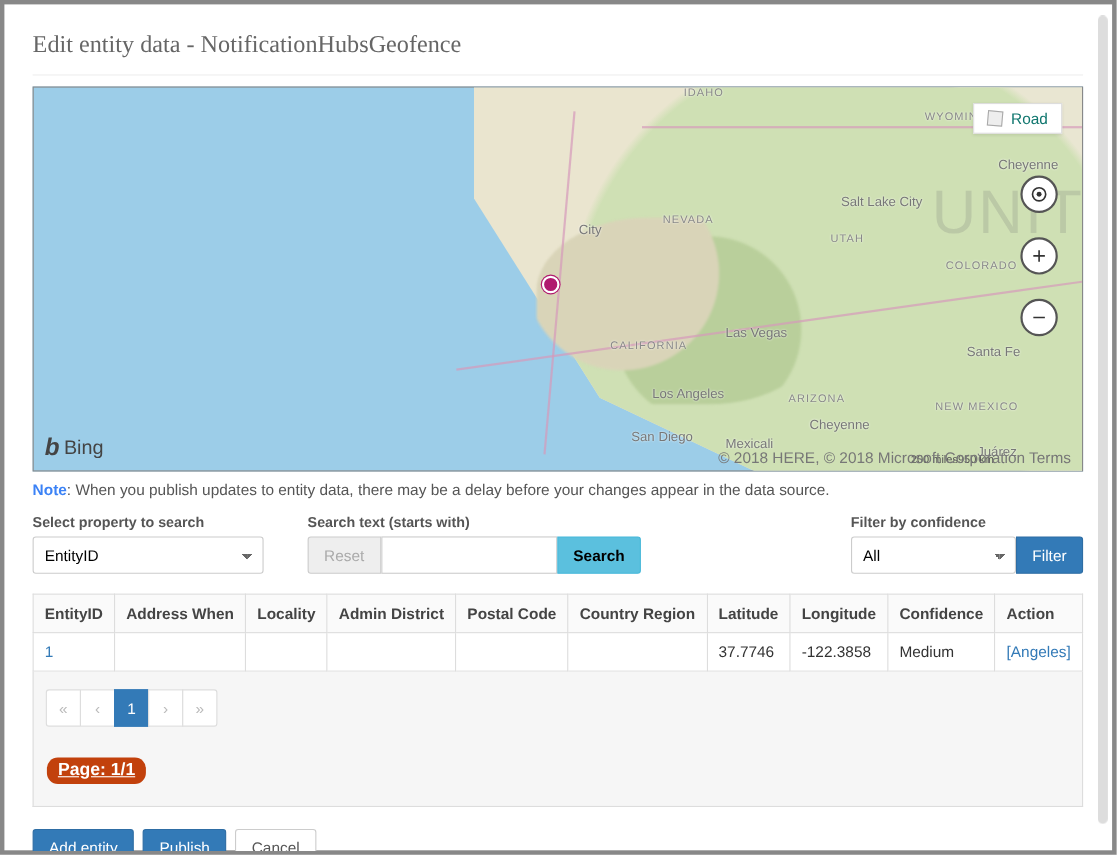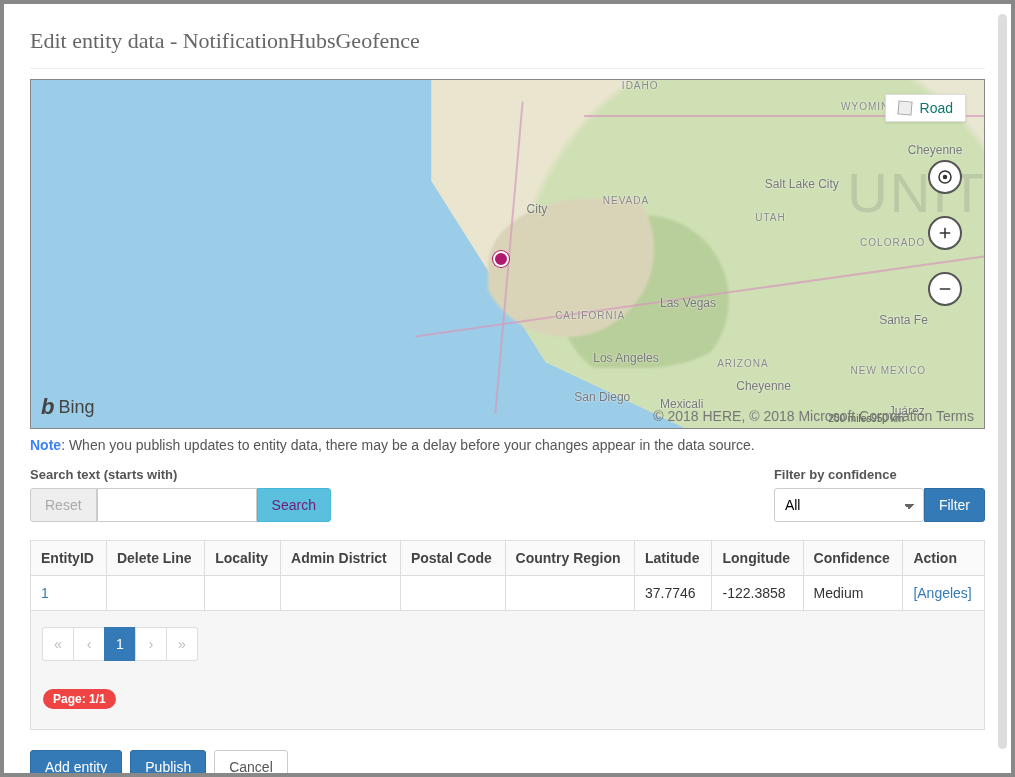--- a/index.html
+++ b/index.html
@@ -129,41 +129,41 @@
   .inline{display:flex;}
   .inline .btn, .inline .txt{border-radius:0;}
   .inline> :first-child{border-top-left-radius:3px;border-bottom-left-radius:3px;}
   .inline> :last-child{border-top-right-radius:3px;border-bottom-right-radius:3px;}
   .btn{
     height:34px;padding:0 14px;border:1px solid #ccc;border-radius:3px;font-size:14px;cursor:pointer;
     background:#fff;color:#555;
   }
   .btn:disabled{background:#eee;color:#aaa;cursor:not-allowed;}
   .btn.primary{background:#337ab7;border-color:#2e6da4;color:#fff;}
-  .btn.info{background:#5bc0de;border-color:#46b8da;color:#701a75;}
+  .btn.info{background:#5bc0de;border-color:#46b8da;color:#000000;font-weight:bold;}
   .spacer{flex:1;}
 
   table.data { width:100%; border-collapse:collapse;font-size:14px;margin-bottom:0;}
   table.data th, table.data td { border:1px solid #ddd; padding:9px 10px; text-align:left;}
   table.data th{background:#fafafa;color:#444;font-weight:600;}
   table.data td a{color:#337ab7;text-decoration:none;}
   .table-below{background:#f6f6f6;border:1px solid #ddd;border-top:none;padding:16px 12px 20px 12px;}
   .pager{display:flex;}
   .pager .pg{
     width:32px;height:34px;border:1px solid #ddd;margin-left:-1px;
     display:flex;align-items:center;justify-content:center;
     background:#fff;color:#337ab7;font-size:14px;cursor:pointer;
   }
   .pager .pg:first-child{border-top-left-radius:3px;border-bottom-left-radius:3px;}
   .pager .pg:last-child{border-top-right-radius:3px;border-bottom-right-radius:3px;}
   .pager .pg.active{background:#337ab7;color:#fff;border-color:#337ab7;}
   .pager .pg.mute{color:#bbb;cursor:not-allowed;}
   .badge{
-    display:inline-block;background:#ef4444;color:#fff;border-radius:10px;
-    padding:3px 10px;font-size:12px;font-weight:600;margin-top:28px;
+    display:inline-block;background:#c2410c;color:#fff;border-radius:10px;
+    padding:3px 10px;font-size:16px;font-weight:600;margin-top:28px;text-decoration:underline;
   }
 
   .footer-actions{margin-top:20px;display:flex;gap:8px;}
 
   
   .frame::after{
     content:"";position:absolute;right:4px;top:10px;width:9px;height:735px;
     background:#ddd;border-radius:5px;
   }
 </style>
@@ -238,20 +238,26 @@
           <span>950 km</span>
       </div>
       <div class="copyr">© 2018 HERE, © 2018 Microsoft Corporation   Terms</div>
     </div>
 
     <p class="note">
       <b>Note</b><span>: When you publish updates to entity data, there may be a delay before your changes appear in the data source.</span>
     </p>
 
     <div class="controls">
+      <div class="ctrl-group">
+        <label>Select property to search</label>
+        <select class="sel">
+          <option>EntityID</option>
+        </select>
+      </div>
 
       <div class="ctrl-group">
         <label>Search text (starts with)</label>
         <div class="inline">
           <button class="btn" disabled="">Reset</button>
           <input class="txt" style="width: 160px;">
           <button class="btn info">Search</button>
         </div>
       </div>
 
@@ -265,21 +271,21 @@
           </select>
           <button class="btn primary">Filter</button>
         </div>
       </div>
     </div>
 
     <table class="data">
       <thead>
           <tr>
         <th>EntityID</th>
-        <th>Delete Line</th>
+        <th>Address When</th>
         <th>Locality</th>
         <th>Admin District</th>
         <th>Postal Code</th>
         <th>Country Region</th>
         <th>Latitude</th>
         <th>Longitude</th>
         <th>Confidence</th>
         <th>Action</th>
       </tr>
         </thead>

